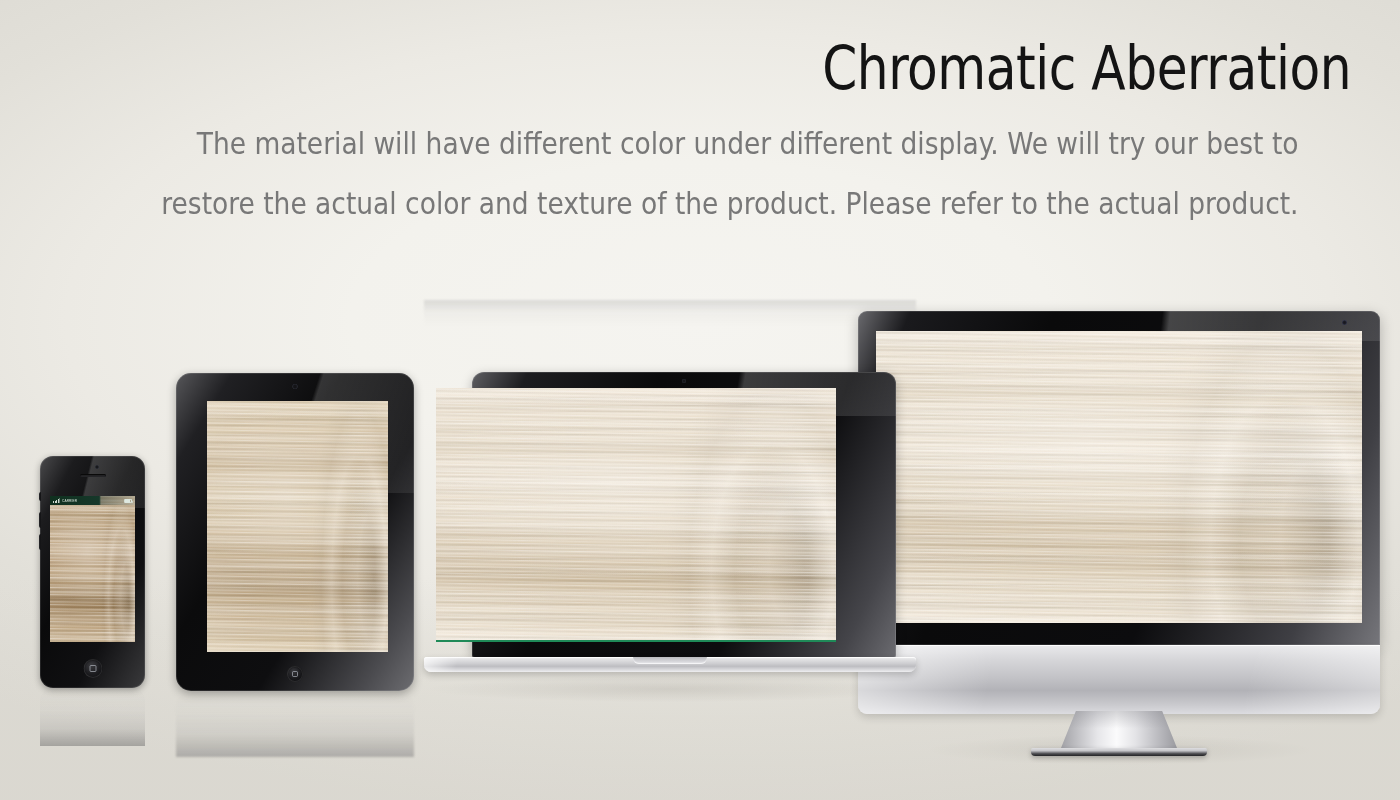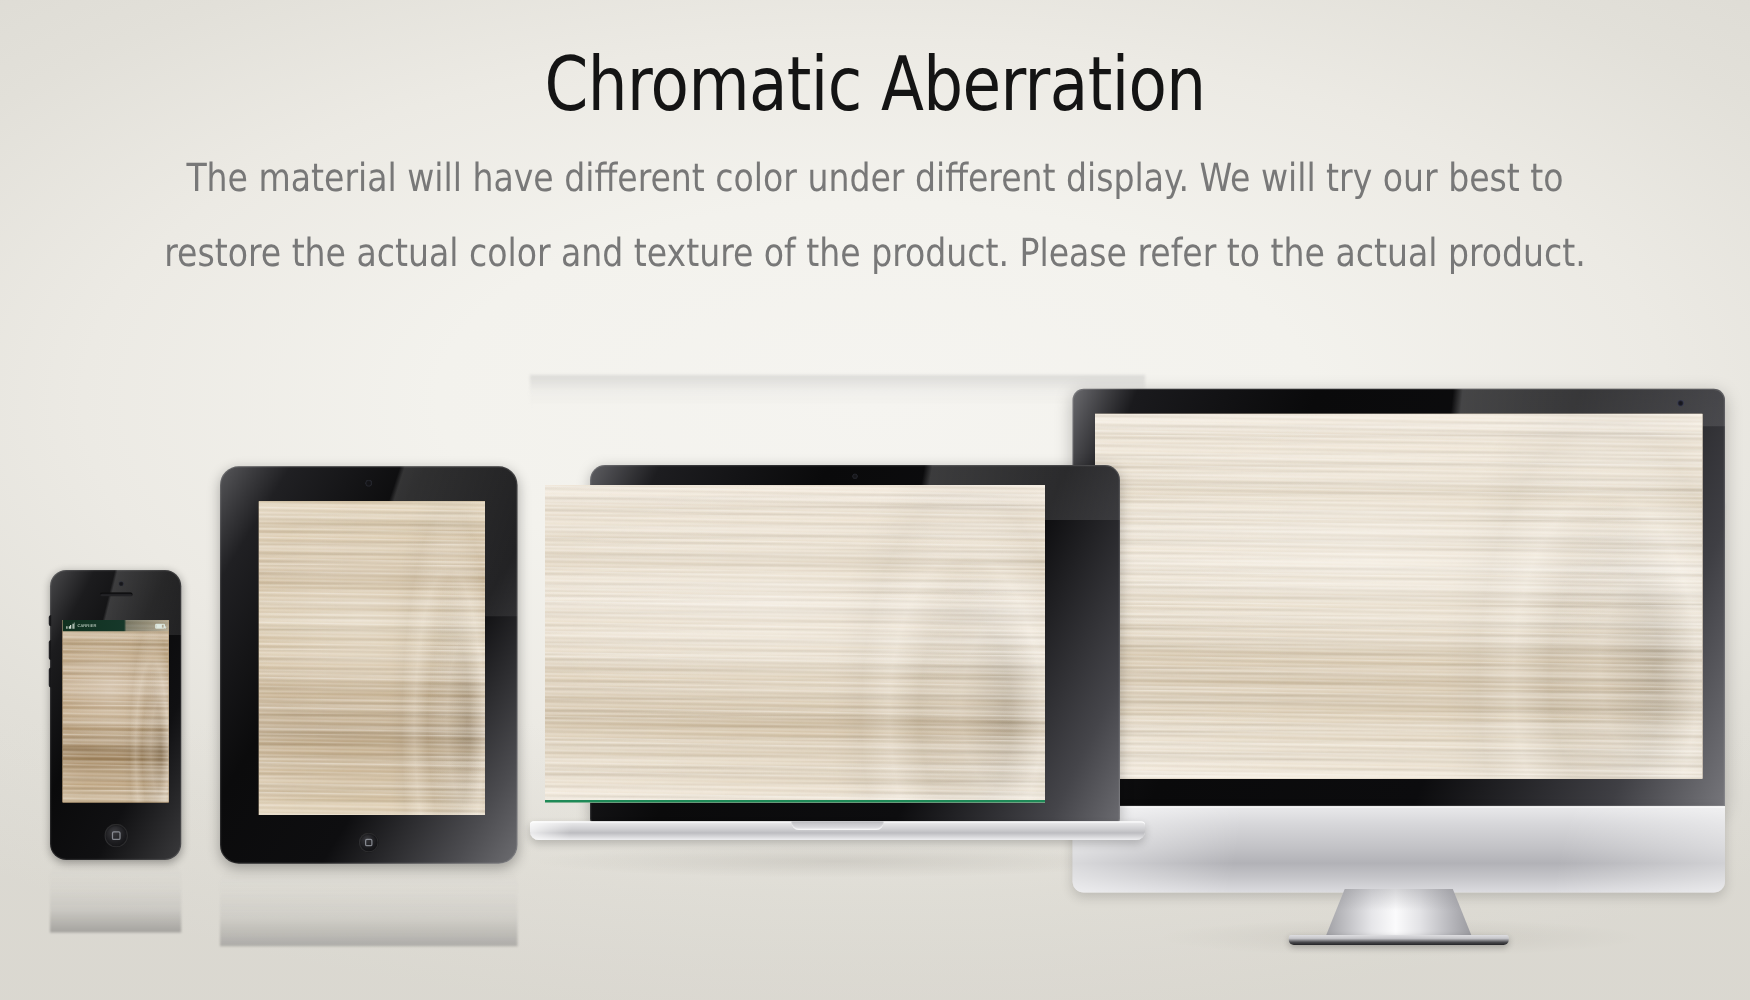--- a/index.html
+++ b/index.html
@@ -32,21 +32,21 @@
   #stage::after{
     content:"";
     position:absolute; inset:0;
     background:linear-gradient(to bottom, rgba(255,255,255,0) 72%, rgba(216,213,205,.45) 100%);
     pointer-events:none;
   }
 
   
   .headings{
     position:absolute; top:0; left:0; width:1400px;
-    text-align:center;
+    text-align:right;
     z-index:20;
   }
   .title{
     font-family:"Liberation Sans Narrow","DejaVu Sans Condensed","Liberation Sans", sans-serif;
     font-size:60px;
     font-weight:400;
     letter-spacing:-0.5px;
     color:#141414;
     margin-top:38px;
     line-height:1;

